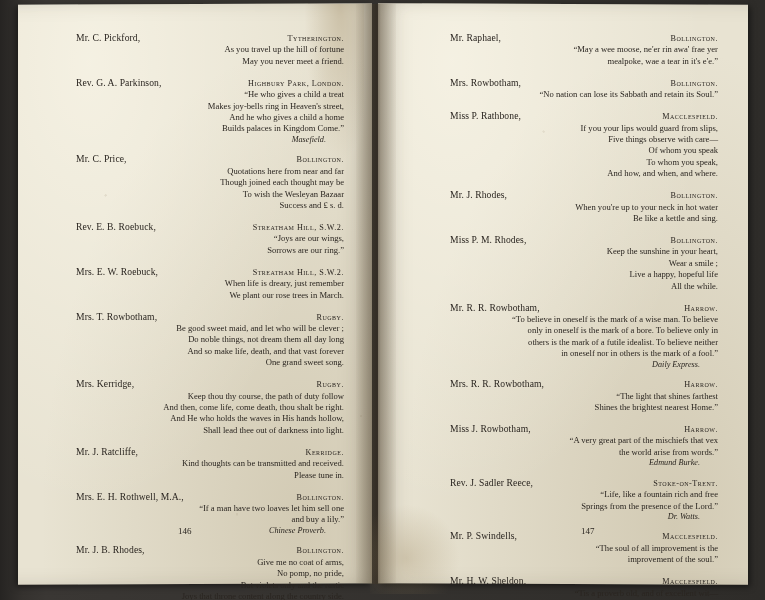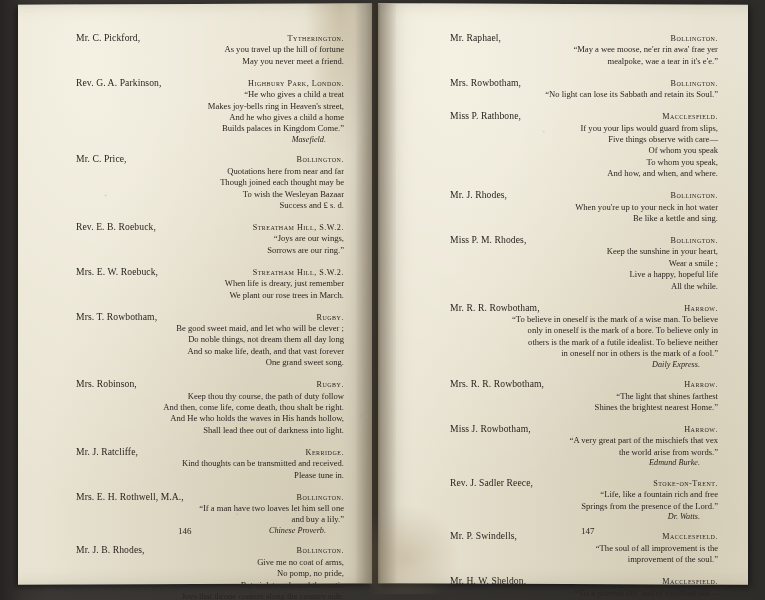--- a/index.html
+++ b/index.html
@@ -208,21 +208,21 @@
             <span class="name">Mrs. T. Rowbotham,</span>
             <span class="place">Rugby.</span>
           </div>
           <div class="verse">Be good sweet maid, and let who will be clever ;
 Do noble things, not dream them all day long
 And so make life, death, and that vast forever
 One grand sweet song.</div>
         </div>
         <div class="entry">
           <div class="name-row">
-            <span class="name">Mrs. Robinson,</span>
+            <span class="name">Mrs. Kerridge,</span>
             <span class="place">Rugby.</span>
           </div>
           <div class="verse">Keep thou thy course, the path of duty follow
 And then, come life, come death, thou shalt be right.
 And He who holds the waves in His hands hollow,
 Shall lead thee out of darkness into light.</div>
         </div>
         <div class="entry">
           <div class="name-row">
             <span class="name">Mr. J. Ratcliffe,</span>
@@ -258,21 +258,21 @@
             <span class="place">Bollington.</span>
           </div>
           <div class="verse">“May a wee moose, ne'er rin awa' frae yer
 mealpoke, wae a tear in it's e'e.”</div>
         </div>
         <div class="entry">
           <div class="name-row">
             <span class="name">Mrs. Rowbotham,</span>
             <span class="place">Bollington.</span>
           </div>
-          <div class="verse">“No light can lose its Sabbath and retain its Soul.”</div>
+          <div class="verse">“No nation can lose its Sabbath and retain its Soul.”</div>
         </div>
         <div class="entry">
           <div class="name-row">
             <span class="name">Miss P. Rathbone,</span>
             <span class="place">Macclesfield.</span>
           </div>
           <div class="verse">If you your lips would guard from slips,
 Five things observe with care—
 Of whom you speak
 To whom you speak,

